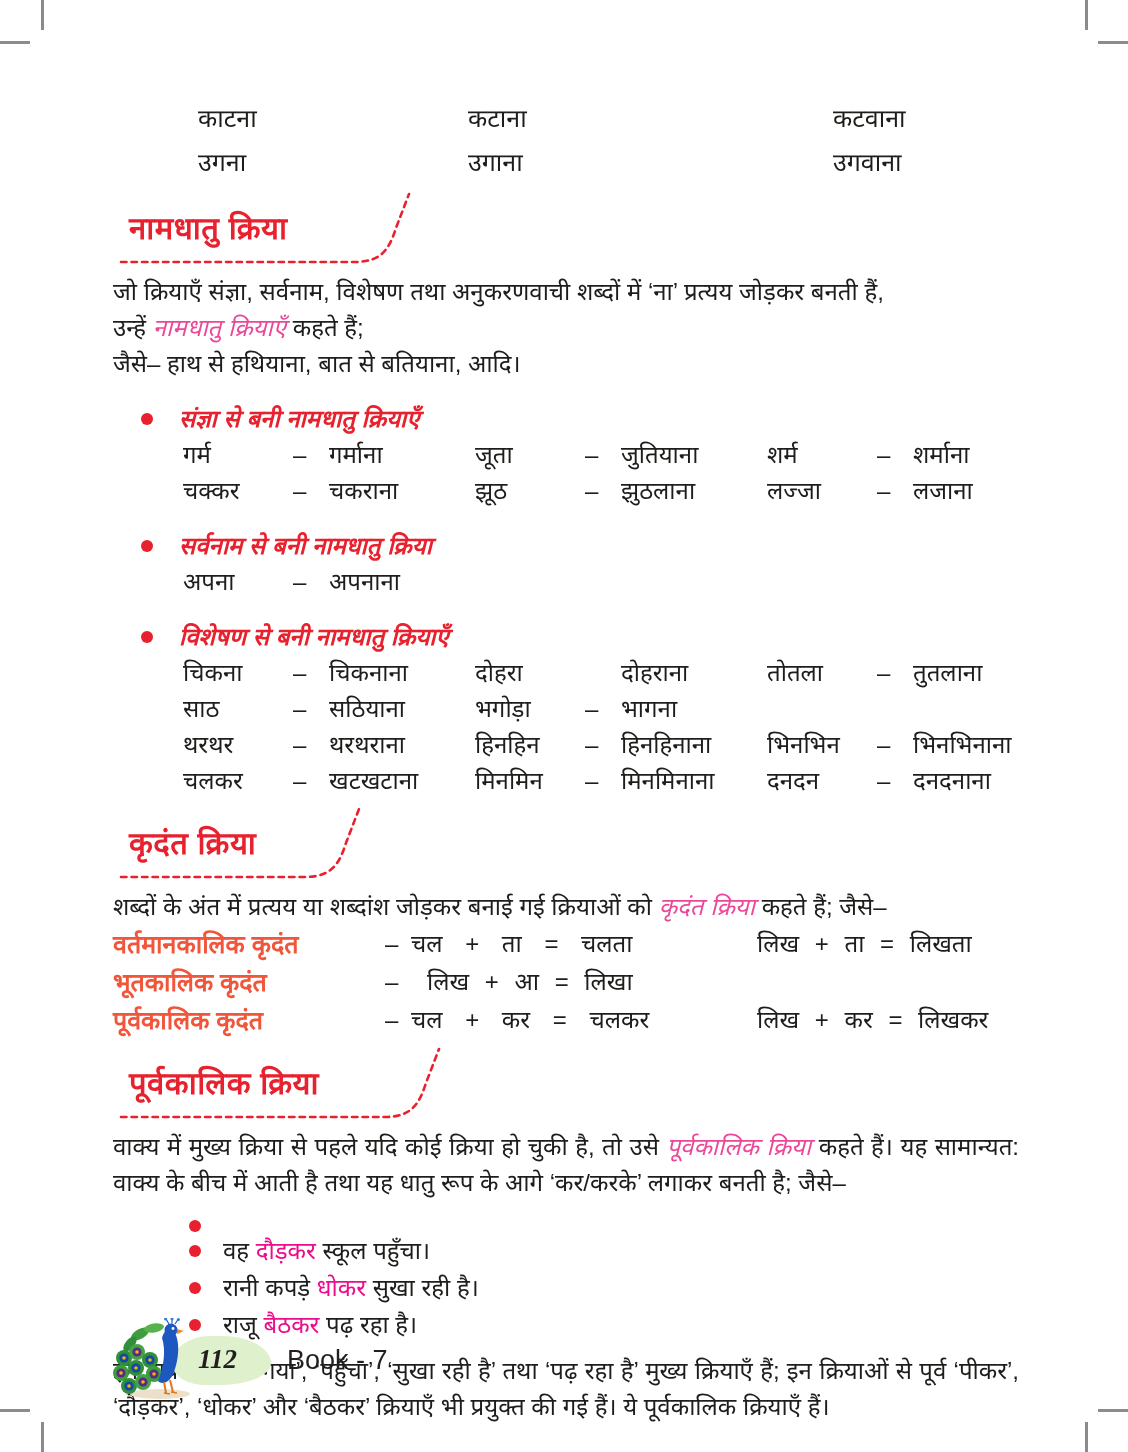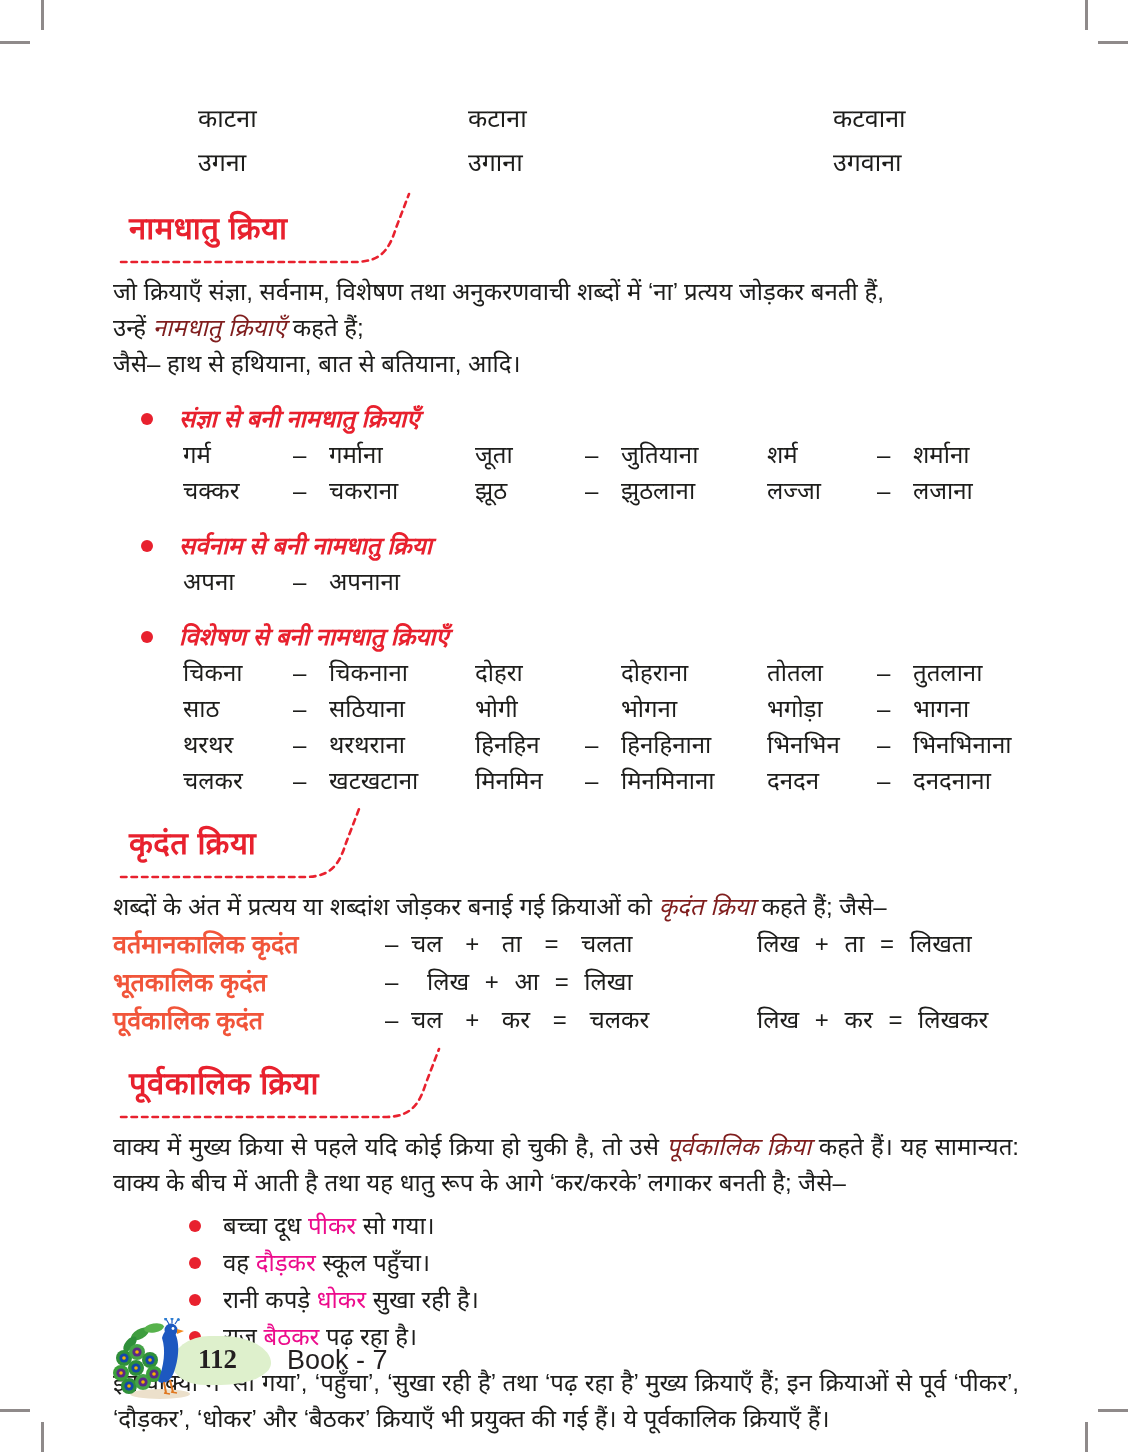--- a/index.html
+++ b/index.html
@@ -28,21 +28,21 @@
   .sechead .ht {
     position:relative; z-index:2; display:block;
     font-size:31px; font-weight:bold; 
     color:#e8212e; padding:6px 58px 16px 10px; letter-spacing:0.5px;
   }
   .sechead svg { position:absolute; left:0; bottom:-4px; z-index:1; overflow:visible; }
 
   
   .para { font-size:24px; line-height:36px; text-align:justify; }
   .para.nojust { text-align:left; }
-  .hl { color:#7f1d1d; font-style:italic;margin-top:39px; }
+  .hl { color:#ec4899; font-style:italic;margin-top:39px; }
   .hl-up { color:#ec0c8c; }
 
   
   .brow { display:flex; align-items:flex-start; padding-left:28px; margin-top:19px; }
   .dot { flex:0 0 auto; width:12px; height:12px; border-radius:50%; background:#e8212e; margin:12px 26px 0 0; }
   .btitle { font-size:24px; line-height:36px; font-weight:bold; font-style:italic; color:#e8212e; }
 
   .wrow { display:grid; grid-template-columns:292px 292px 1fr; padding-left:70px; font-size:24px; line-height:36px; }
   .wgroup { display:grid; grid-template-columns:110px 36px 1fr; }
   .wgroup .wd { text-align:left; }
@@ -57,21 +57,21 @@
   .exrow { display:flex; align-items:flex-start; padding-left:76px; font-size:24px; line-height:37px; }
   .exrow .dot { margin:13px 22px 0 0; }
 
   
   .footer { position:absolute; left:110px; top:1318px; display:flex; align-items:center; }
   .peacock { width:96px; height:84px; flex:0 0 auto; position:relative; z-index:2; }
   .pageblob {
     position:relative; z-index:1; margin-left:-34px; background:#def0cc;
     border-radius:46% 60% 62% 42% / 70% 68% 54% 52%;
     padding:8px 34px 10px 26px;
-    font-family:"Liberation Serif", serif; font-weight:bold; font-size:27px; color:#231f20;
+    font-family:"Liberation Serif", serif; font-weight:bold; font-size:27px; color:#231f20;font-style:italic;
   }
   .booklabel { font-family:Liberation Sans, sans-serif; font-size:27px; color:#231f20; margin-left:16px; }
 </style>
 </head>
 <body>
 
 <div class="page">
 
   <div class="crop v tl-v"></div>
   <div class="crop h tl-h"></div>
@@ -185,25 +185,20 @@
           <span>तुतलाना</span>
         </span>
     </div>
     <div class="wrow">
       <span class="wgroup">
           <span>साठ</span>
           <span class="wd">–</span>
           <span>सठियाना</span>
         </span>
       <span class="wgroup">
-          <span>भोगी</span>
-          <span class="wd"></span>
-          <span>भोगना</span>
-        </span>
-      <span class="wgroup">
           <span>भगोड़ा</span>
           <span class="wd">–</span>
           <span>भागना</span>
         </span>
     </div>
 
     
     <div class="wrow">
       <span class="wgroup">
           <span>थरथर</span>
@@ -273,21 +268,20 @@
       <svg width="330" height="78" viewBox="0 0 330 78">
         <path d="M2,72 H268 C292,71 300,60 307,38 L320,4" fill="none" stroke="#e8212e" stroke-width="2.6" stroke-dasharray="5.5,5" stroke-linecap="round"></path>
       </svg>
     </div>
 
     <p class="para"><span>वाक्य में मुख्य क्रिया से पहले यदि कोई क्रिया हो चुकी है, तो उसे </span><span class="hl">पूर्वकालिक क्रिया</span><span> कहते हैं। यह सामान्यत: वाक्य के बीच में आती है तथा यह धातु रूप के आगे ‘कर/करके’ लगाकर बनती है; जैसे–</span></p>
 
     <div style="margin-top:6px;">
       <div class="exrow">
         <span class="dot"></span>
-        <span><span>बच्चा दूध </span><span class="hl-up">पीकर</span><span> सो गया।</span></span>
       </div>
       <div class="exrow">
         <span class="dot"></span>
         <span><span>वह </span><span class="hl-up">दौड़कर</span><span> स्कूल पहुँचा।</span></span>
       </div>
       <div class="exrow">
         <span class="dot"></span>
         <span><span>रानी कपड़े </span><span class="hl-up">धोकर</span><span> सुखा रही है।</span></span>
       </div>
       <div class="exrow">

